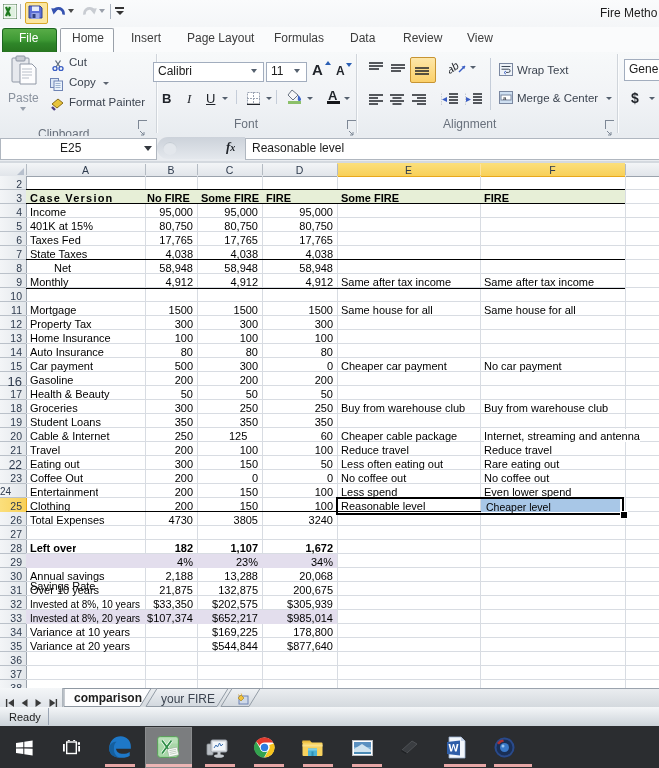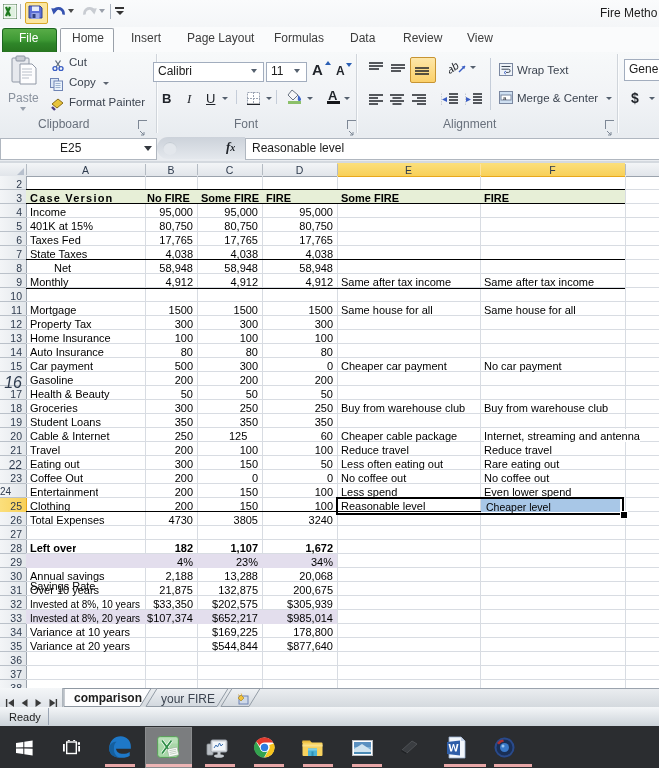--- a/index.html
+++ b/index.html
@@ -111,21 +111,21 @@
   <div class="txt" style="left:69px;top:76px;font-size:11.5px;color:#3c4450;">Copy</div>
   <div class="abs" style="left:103px;top:82px;width:0;height:0;border-left:3px solid transparent;border-right:3px solid transparent;border-top:3.5px solid #5c6470;"></div>
 
   <div class="abs" style="left:50px;top:97px;width:14px;height:13px;">
     <svg width="14" height="13" viewBox="0 0 14 13">
       <path d="M8 1 l5 4 -6 5 -5 -4 z" fill="#e8c43c" stroke="#8a6d1a"></path>
       <path d="M2 9 l3 3" stroke="#4b3c80" stroke-width="2.4"></path>
     </svg>
   </div>
   <div class="txt" style="left:69px;top:96px;font-size:11.5px;color:#3c4450;">Format Painter</div>
-  <div class="txt" style="left:38px;top:117px;font-size:12px;color:#68707c;">Clipboard</div>
+  <div class="txt" style="left:38px;top:127px;font-size:12px;color:#68707c;">Clipboard</div>
   <div class="abs" style="left:138px;top:120px;width:8px;height:8px;border-left:1px solid #7d8795;border-top:1px solid #7d8795;"></div>
   <div class="abs" style="left:140px;top:122px;width:5px;height:5px;">
     <svg width="5" height="5">
         <path d="M0 0 L4 4 M4 1 V4 H1" stroke="#7d8795" fill="none"></path>
       </svg>
   </div>
 
   <div class="abs" style="left:153px;top:62px;width:109px;height:18px;background:#fff;border:1px solid #a2adbe;"></div>
   <div class="txt" style="left:158px;top:64px;font-size:12px;color:#1c1c1c;">Calibri</div>
   <div class="abs" style="left:251px;top:69px;width:0;height:0;border-left:3.5px solid transparent;border-right:3.5px solid transparent;border-top:4px solid #55606e;"></div>
@@ -471,21 +471,21 @@
   <div class="txt" style="left:0;top:234px;width:22px;text-align:right;font-size:10.5px;color:#2e3b4e;">6</div>
   <div class="txt" style="left:0;top:248px;width:22px;text-align:right;font-size:10.5px;color:#2e3b4e;">7</div>
   <div class="txt" style="left:0;top:262px;width:22px;text-align:right;font-size:10.5px;color:#2e3b4e;">8</div>
   <div class="txt" style="left:0;top:276px;width:22px;text-align:right;font-size:10.5px;color:#2e3b4e;">9</div>
   <div class="txt" style="left:0;top:290px;width:22px;text-align:right;font-size:10.5px;color:#2e3b4e;">10</div>
   <div class="txt" style="left:0;top:304px;width:22px;text-align:right;font-size:10.5px;color:#2e3b4e;">11</div>
   <div class="txt" style="left:0;top:318px;width:22px;text-align:right;font-size:10.5px;color:#2e3b4e;">12</div>
   <div class="txt" style="left:0;top:332px;width:22px;text-align:right;font-size:10.5px;color:#2e3b4e;">13</div>
   <div class="txt" style="left:0;top:346px;width:22px;text-align:right;font-size:10.5px;color:#2e3b4e;">14</div>
   <div class="txt" style="left:0;top:360px;width:22px;text-align:right;font-size:10.5px;color:#2e3b4e;">15</div>
-  <div class="txt" style="left:0;top:374px;width:22px;text-align:right;font-size:16px;color:#2e3b4e;font-style:italic;">16</div>
+  <div class="txt" style="left:0;top:374px;width:22px;text-align:right;font-size:13px;color:#2e3b4e;">16</div>
   <div class="txt" style="left:0;top:388px;width:22px;text-align:right;font-size:10.5px;color:#2e3b4e;">17</div>
   <div class="txt" style="left:0;top:402px;width:22px;text-align:right;font-size:10.5px;color:#2e3b4e;">18</div>
   <div class="txt" style="left:0;top:416px;width:22px;text-align:right;font-size:10.5px;color:#2e3b4e;">19</div>
   <div class="txt" style="left:0;top:430px;width:22px;text-align:right;font-size:10.5px;color:#2e3b4e;">20</div>
   <div class="txt" style="left:0;top:444px;width:22px;text-align:right;font-size:10.5px;color:#2e3b4e;">21</div>
   <div class="txt" style="left:0;top:458px;width:22px;text-align:right;font-size:12px;color:#2e3b4e;">22</div>
   <div class="txt" style="left:0;top:472px;width:22px;text-align:right;font-size:10.5px;color:#2e3b4e;">23</div>
   <div class="txt" style="left:0;top:486px;width:22px;text-align:left;font-size:10px;color:#2e3b4e;">24</div>
   <div class="txt" style="left:0;top:500px;width:22px;text-align:right;font-size:10.5px;color:#2e3b4e;">25</div>
   <div class="txt" style="left:0;top:514px;width:22px;text-align:right;font-size:10.5px;color:#2e3b4e;">26</div>

